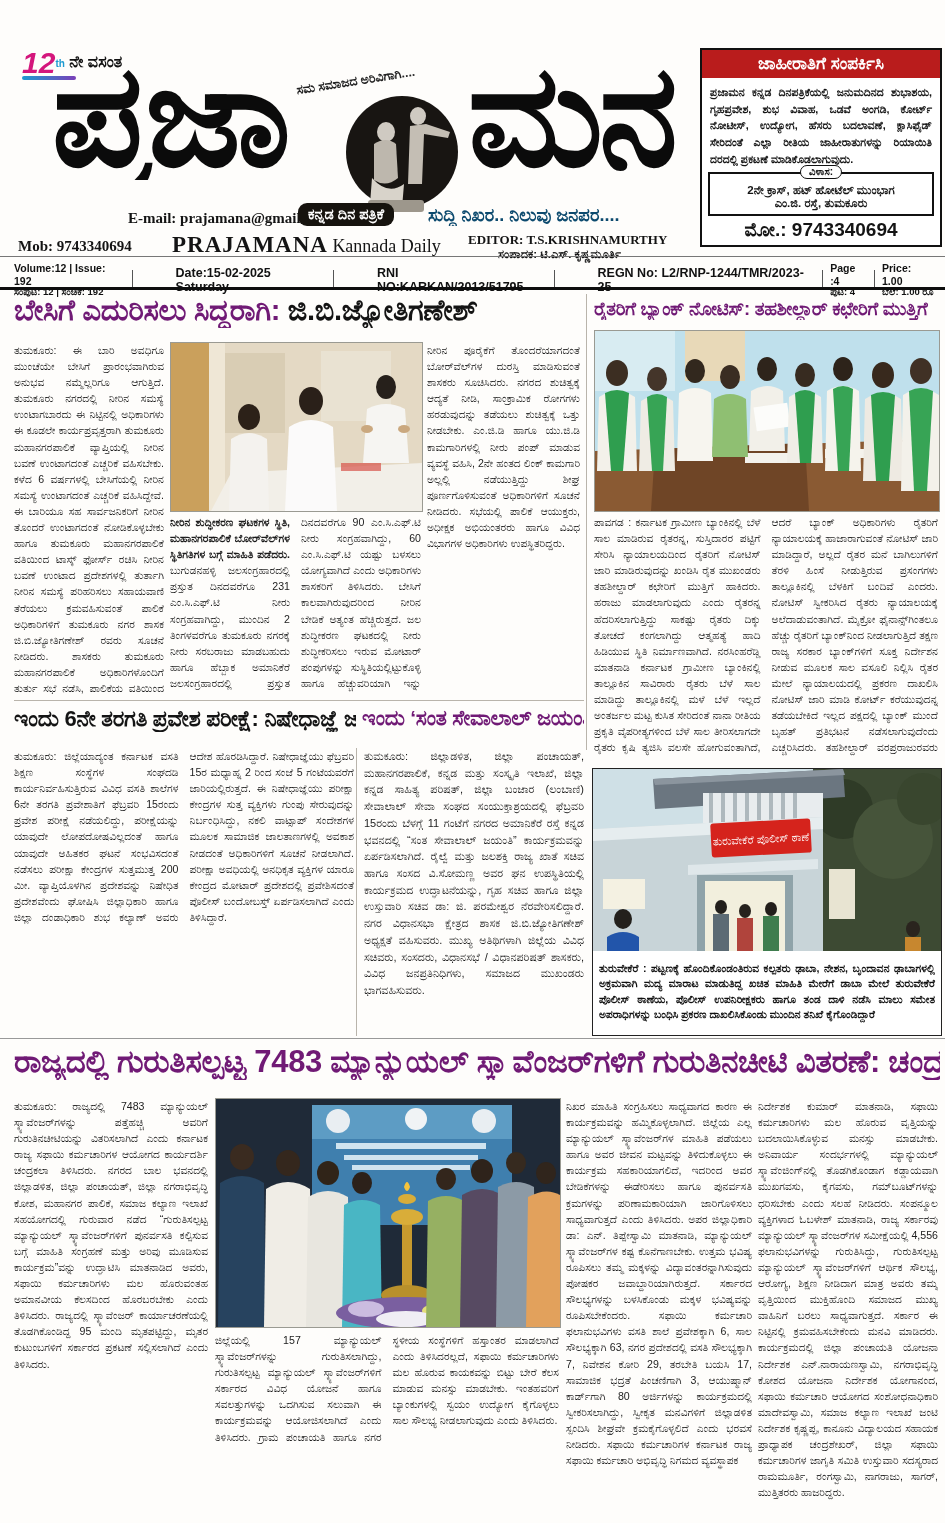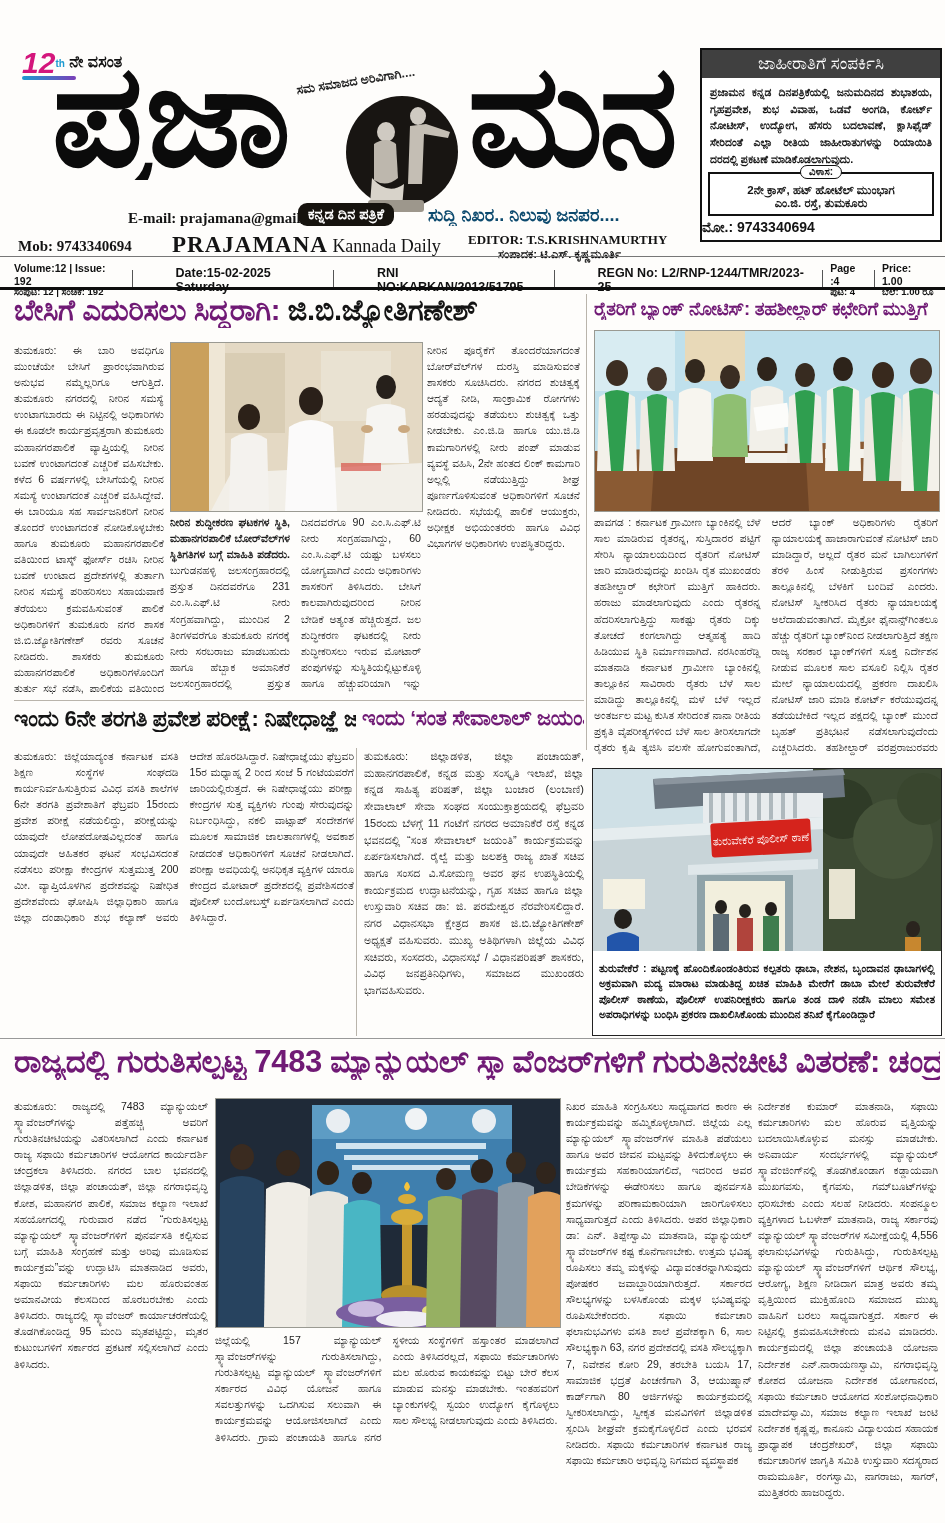--- a/index.html
+++ b/index.html
@@ -14,21 +14,21 @@
   .rule-v{width:1px;background:#b9b4ab;}
   .rule-h{height:1px;background:#b9b4ab;}
   .photo{overflow:hidden;border:1px solid #9a9a92;background:#ccc;}
   .photo svg{display:block;width:100%;height:100%;}
   .caption{font-size:10.6px;font-weight:bold;line-height:1.45;text-align:justify;color:#111;}
   
   .mast-word{font-weight:900;color:#0b0b0b;line-height:0.9;letter-spacing:-4px;}
   .badge-dark{background:#16130e;color:#fff;border-radius:9px;font-weight:bold;
               display:inline-block;padding:3px 10px;}
   .adbox{border:2px solid #111;background:#fff;}
-  .adbox-head{background:#404040;color:#fff;text-align:center;font-weight:normal;
+  .adbox-head{background:#b91c1c;color:#fff;text-align:center;font-weight:bold;
               font-size:17px;padding:4px 0;}
   .adbox-body{font-size:10.8px;font-weight:bold;line-height:1.55;text-align:justify;padding:6px 8px 4px 8px;}
   .addr-box{border:2px solid #111;margin:0 6px;position:relative;padding:10px 4px 4px 4px;text-align:center;}
   .addr-pill{position:absolute;top:-9px;left:50%;transform:translateX(-50%);background:#fff;
              border:1px solid #111;border-radius:8px;font-size:10px;font-weight:bold;padding:0 8px;}
   .infobar{display:flex;align-items:center;font-weight:bold;color:#111;}
   .infobar .sep{width:1px;height:20px;background:#555;margin:0 7px;}
   .info-two{display:flex;flex-direction:column;line-height:1.15;}
   .info-two .en{font-size:10.5px;}
   .info-two .kn{font-size:9.5px;}
@@ -77,21 +77,21 @@
   </div>
 
   <div class="abs adbox" style="left:700px;top:48px;width:238px;">
     <div class="adbox-head">ಜಾಹೀರಾತಿಗೆ ಸಂಪರ್ಕಿಸಿ</div>
     <div class="adbox-body">ಪ್ರಜಾಮನ ಕನ್ನಡ ದಿನಪತ್ರಿಕೆಯಲ್ಲಿ ಜನುಮದಿನದ ಶುಭಾಶಯ, ಗೃಹಪ್ರವೇಶ, ಶುಭ ವಿವಾಹ, ಒಡವೆ ಅಂಗಡಿ, ಕೋರ್ಟ್ ನೋಟೀಸ್, ಉದ್ಯೋಗ, ಹೆಸರು ಬದಲಾವಣೆ, ಕ್ಲಾಸಿಫೈಡ್ ಸೇರಿದಂತೆ ಎಲ್ಲಾ ರೀತಿಯ ಜಾಹೀರಾತುಗಳನ್ನು ರಿಯಾಯಿತಿ ದರದಲ್ಲಿ ಪ್ರಕಟಣೆ ಮಾಡಿಕೊಡಲಾಗುವುದು.</div>
     <div class="addr-box">
       <span class="addr-pill">ವಿಳಾಸ:</span>
       <div style="font-size:11.5px;font-weight:bold;">2ನೇ ಕ್ರಾಸ್, ಹಟ್ ಹೋಟೆಲ್ ಮುಂಭಾಗ</div>
       <div style="font-size:11.5px;font-weight:bold;">ಎಂ.ಜಿ. ರಸ್ತೆ, ತುಮಕೂರು</div>
     </div>
-    <div style="font-size:14px;font-weight:900;padding:3px 0 4px 0;">ಮೋ.: 9743340694</div>
+    <div style="text-align:center;font-size:19px;font-weight:900;padding:3px 0 4px 0;">ಮೋ.: 9743340694</div>
   </div>
 
   <div class="abs rule-h" style="left:0;top:256px;width:945px;background:#777;"></div>
   <div class="abs infobar" style="left:14px;top:260px;width:920px;height:26px;margin-top:7px;">
     <div class="info-two">
       <span class="en">Volume:12 | Issue: 192</span>
       <span class="kn">ಸಂಪುಟ: 12 | ಸಂಚಿಕೆ: 192</span>
     </div>
     <span class="sep"></span>
     <span class="info-one">Date:15-02-2025 Saturday</span>

